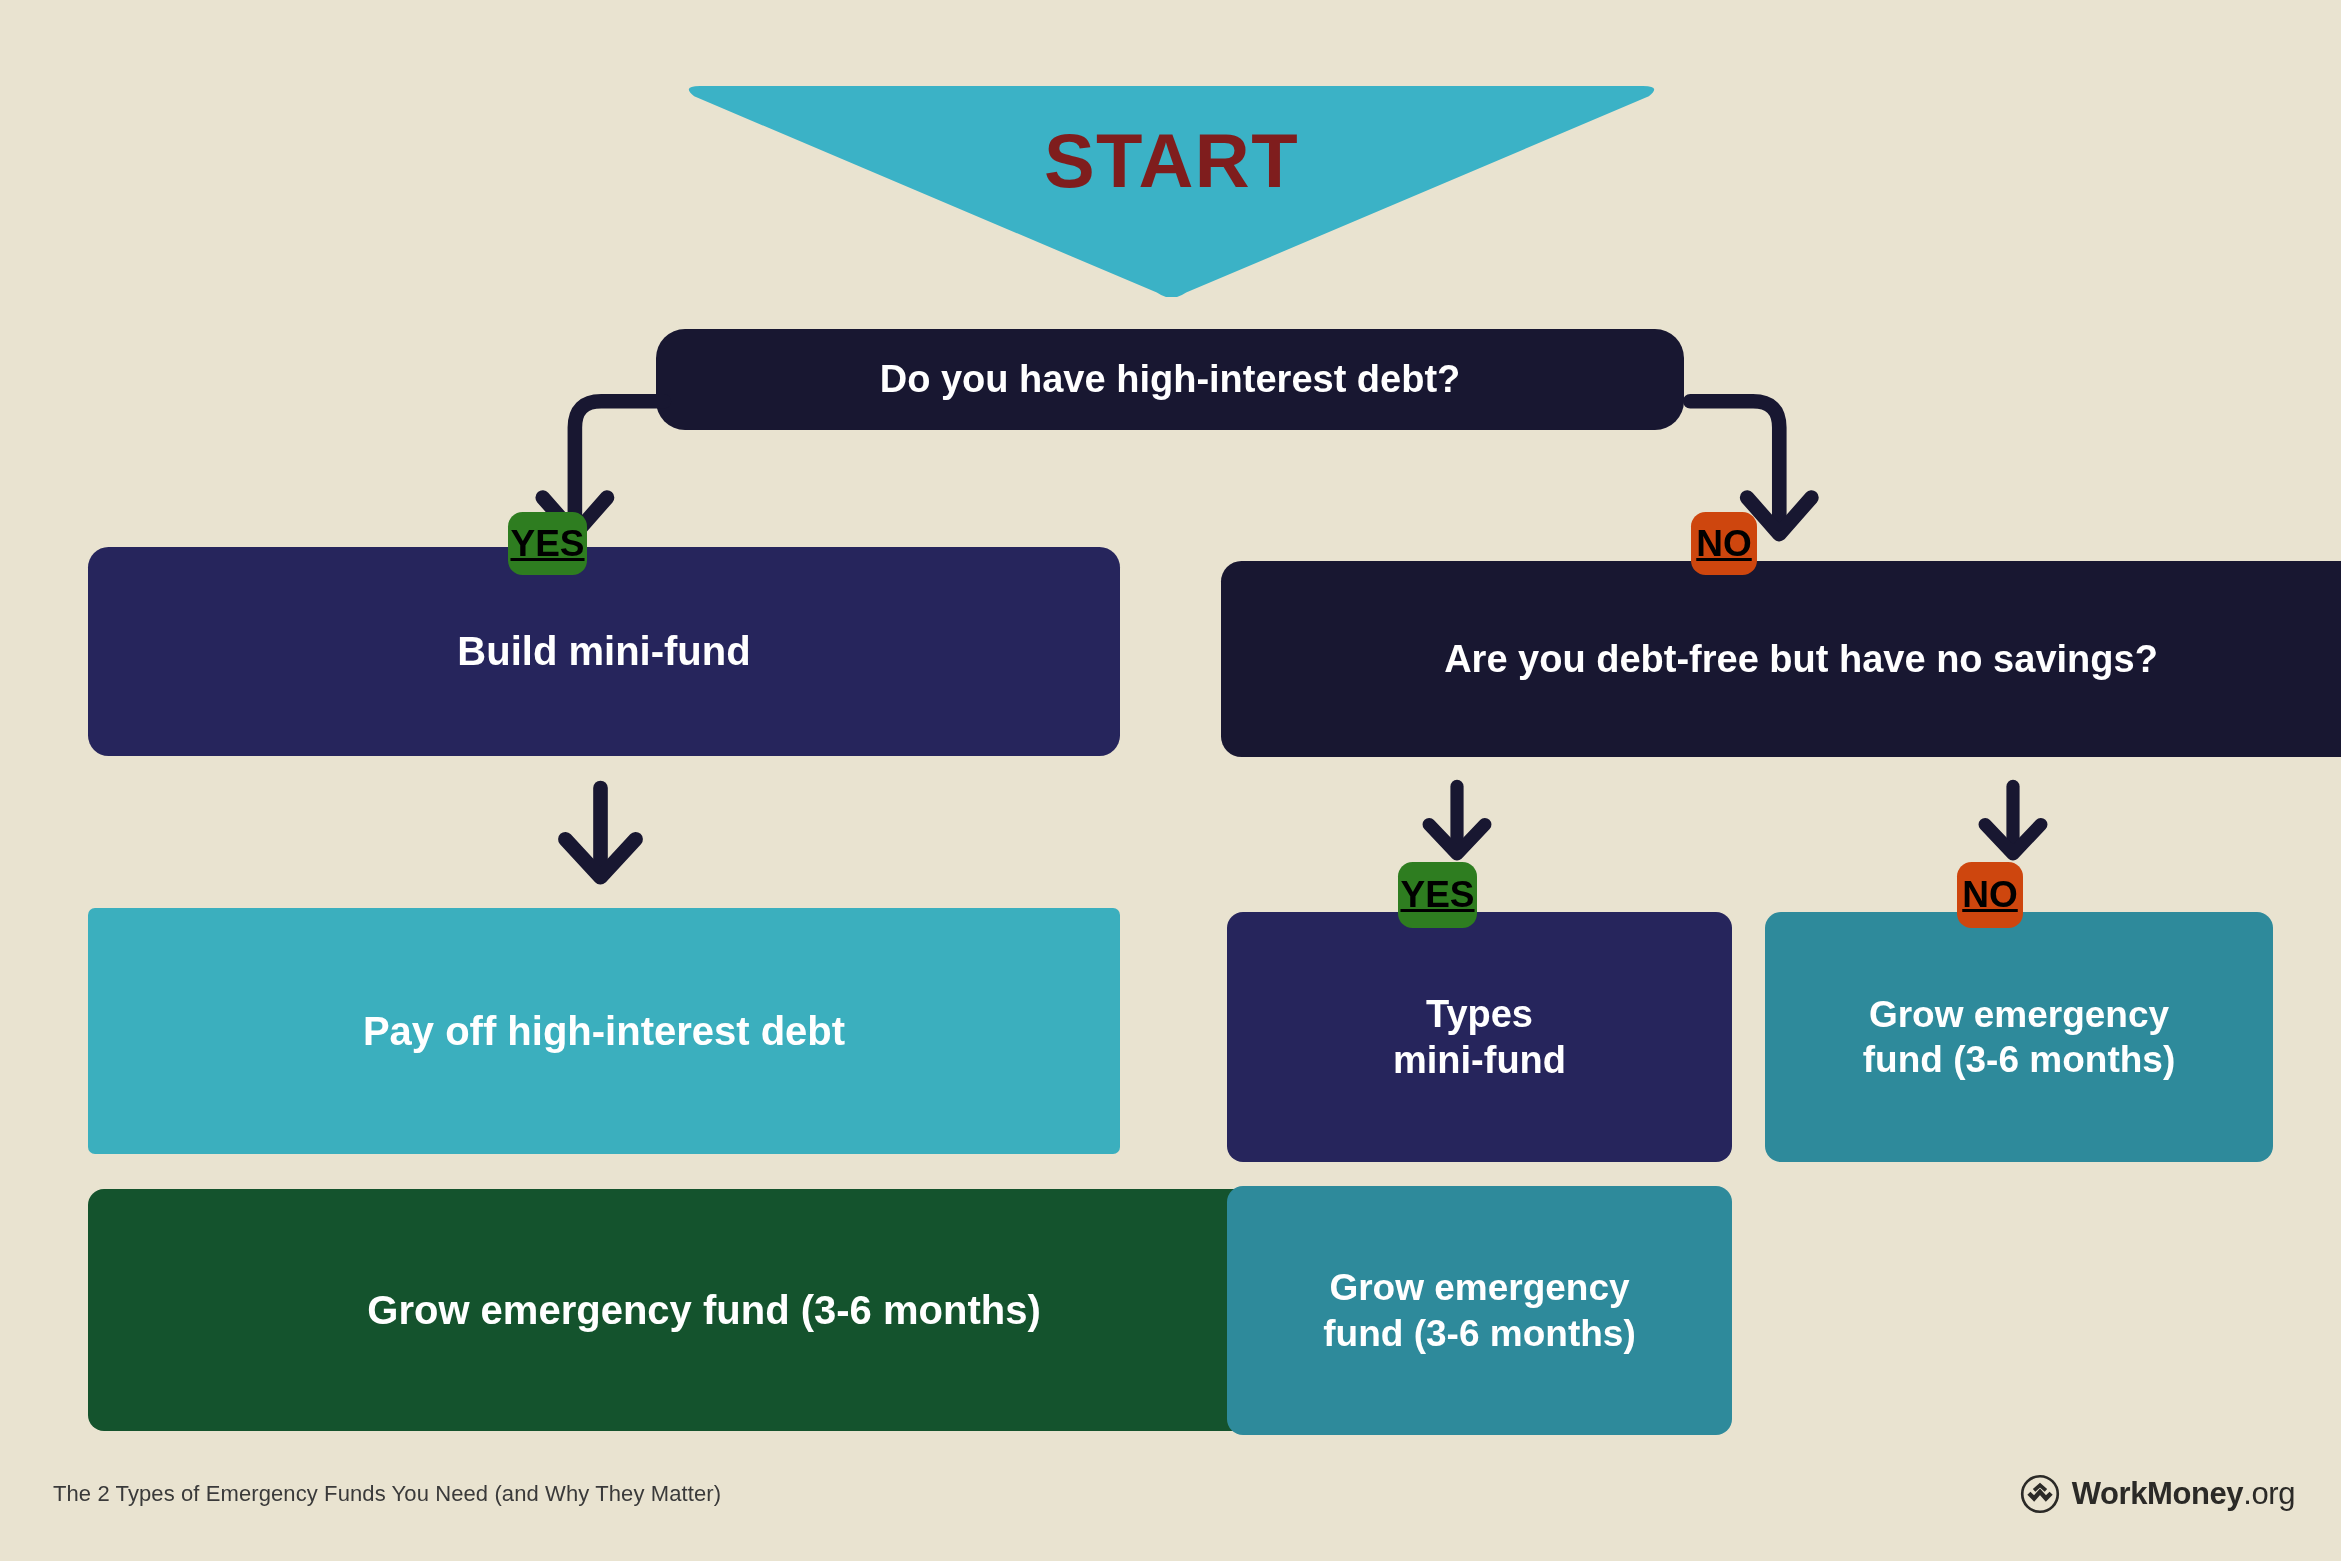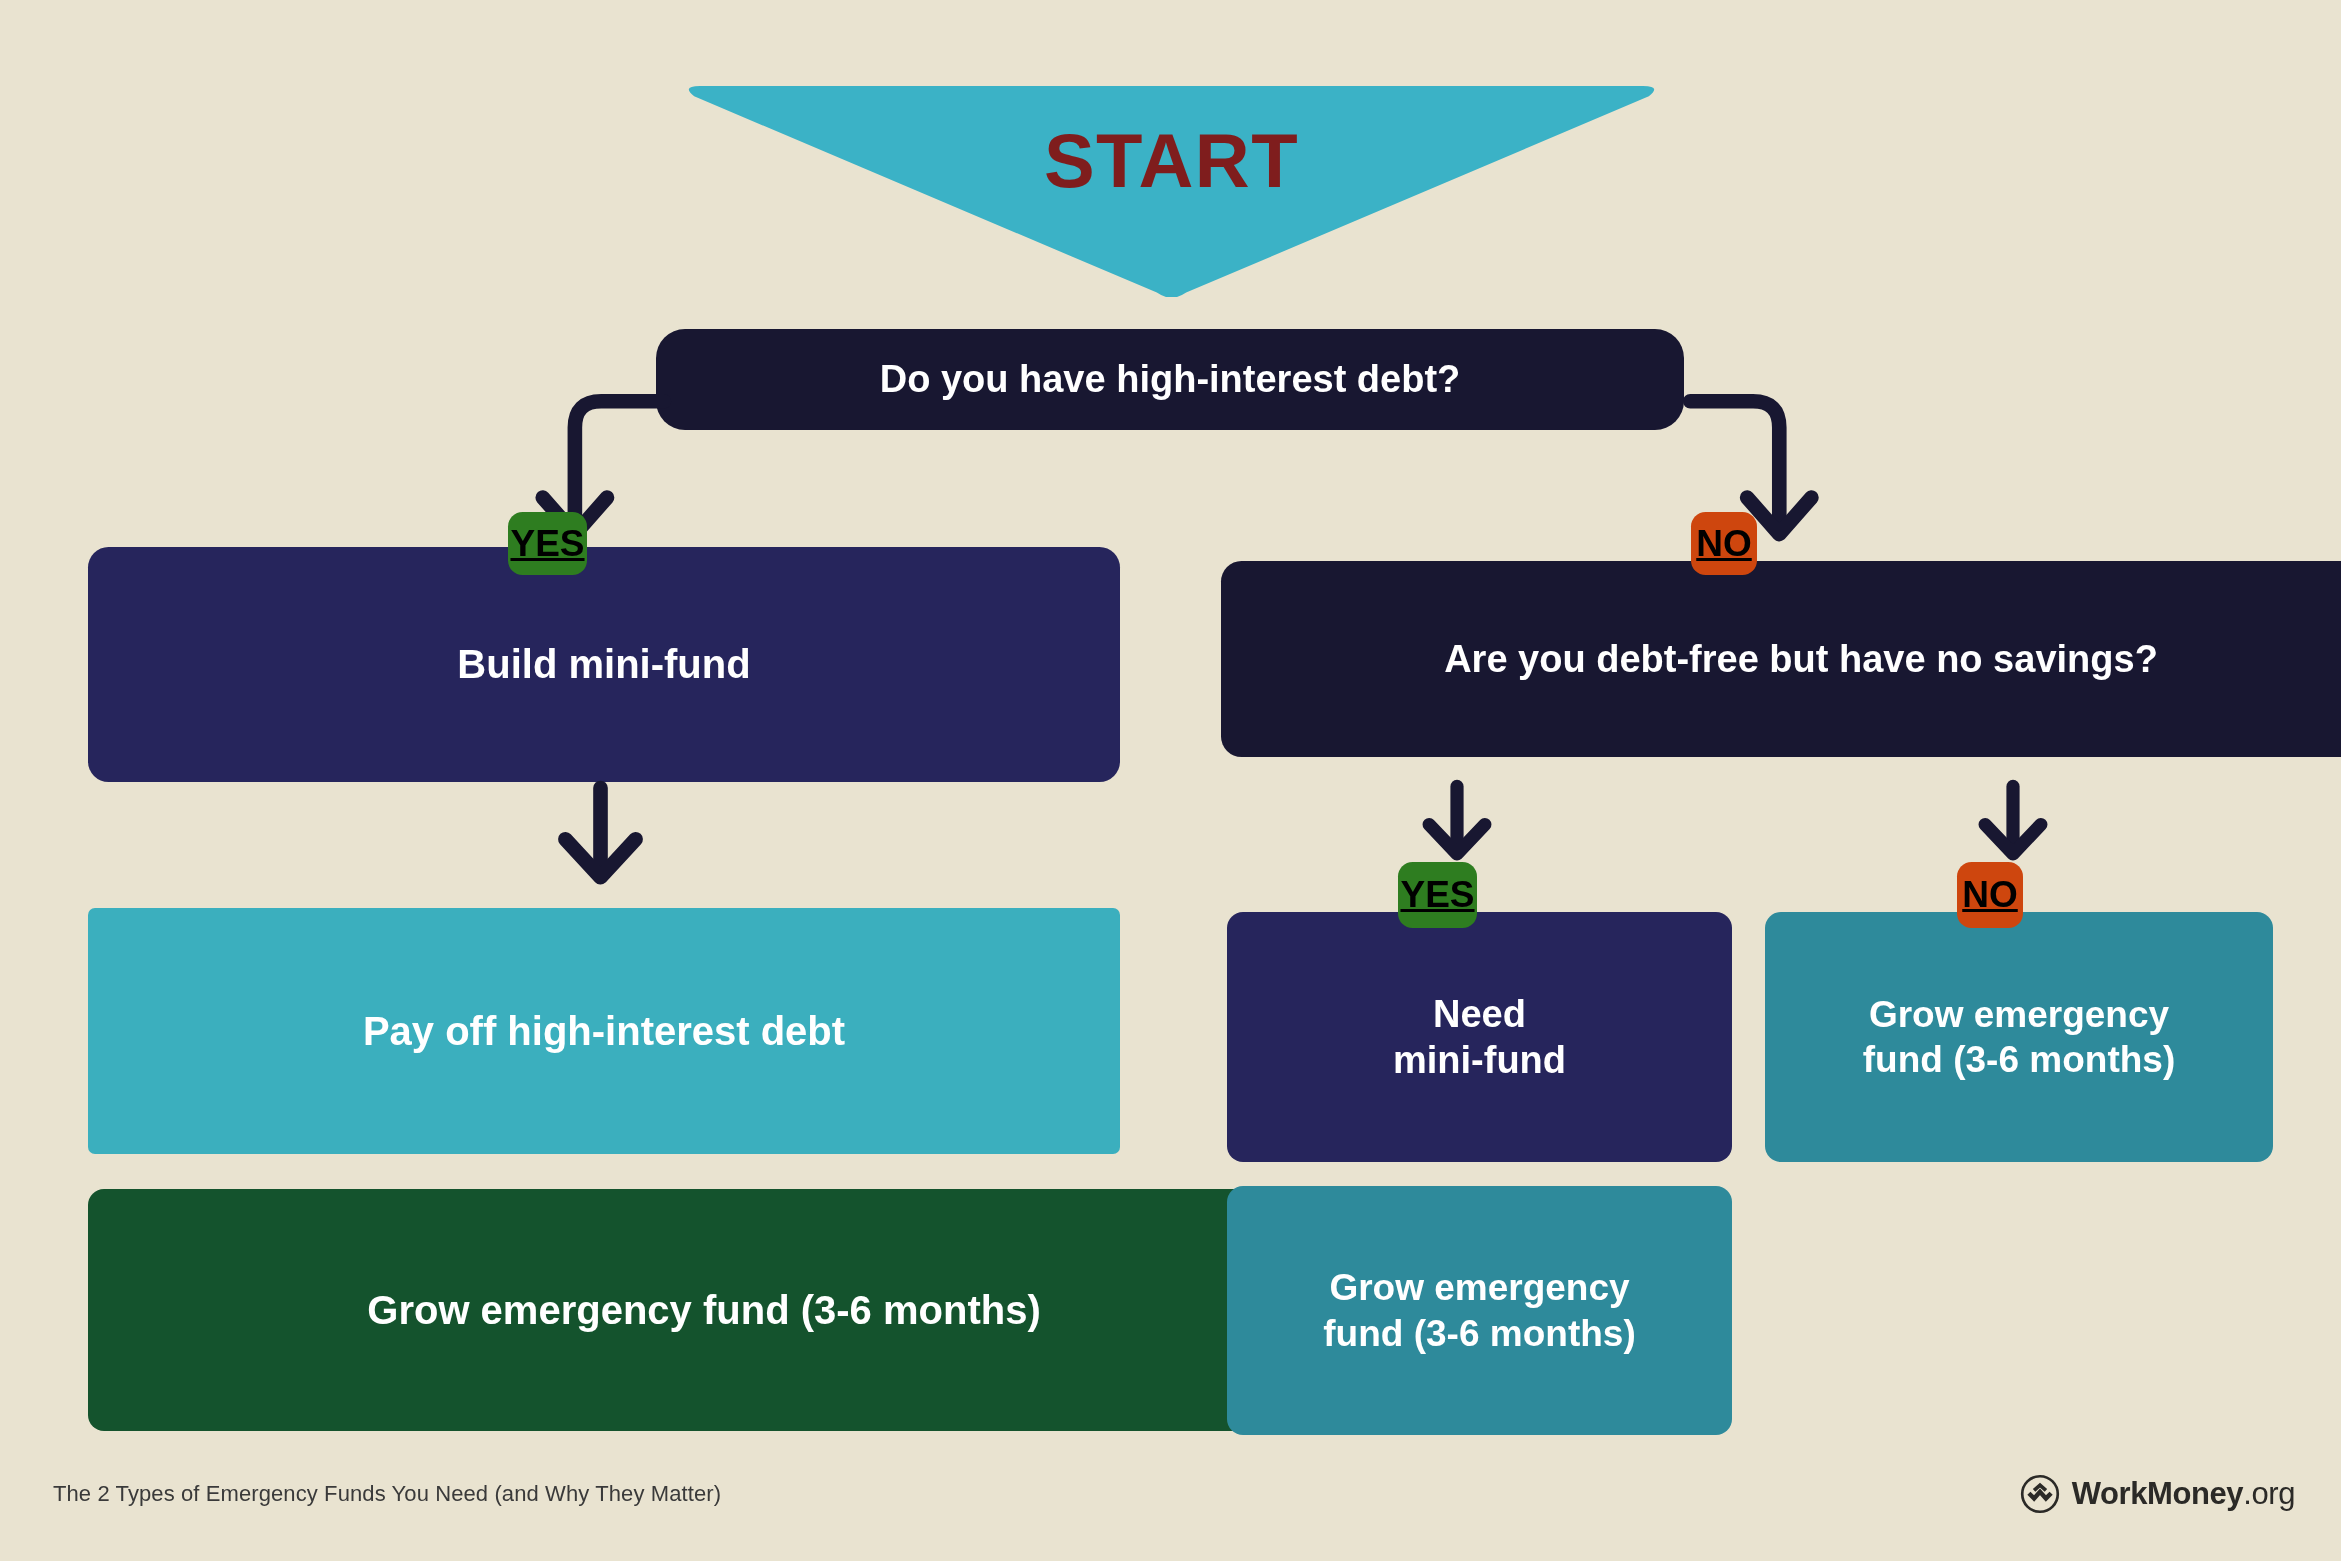--- a/index.html
+++ b/index.html
@@ -56,21 +56,21 @@
   }
 
   .q1 {
     left: 656px; top: 329px; width: 1028px; height: 101px;
     background: #181731;
     border-radius: 29px;
     font-size: 38px;
   }
 
   .build-left {
-    left: 88px; top: 547px; width: 1032px; height: 235px;
+    left: 88px; top: 547px; width: 1032px; height: 209px;
     background: #26255C;
     border-radius: 20.5px;
     font-size: 40px;
   }
 
   .q2 {
     left: 1221px; top: 561px; width: 1160px; height: 196px;
     background: #181731;
     border-radius: 20.5px;
     font-size: 38px;
@@ -249,21 +249,21 @@
   <div class="node payoff">
     <span>Pay off high-interest debt</span>
   </div>
 
   <div class="node grow-left">
     <span>Grow emergency fund (3-6 months)</span>
   </div>
 
   <div class="node build-mid">
     <span>
-      <span>Need</span><br>
+      <span>Types</span><br>
       <span>mini-fund</span>
     </span>
   </div>
 
   <div class="node grow-right">
     <span>
       <span>Grow emergency</span><br>
       <span>fund (3-6 months)</span>
     </span>
   </div>

